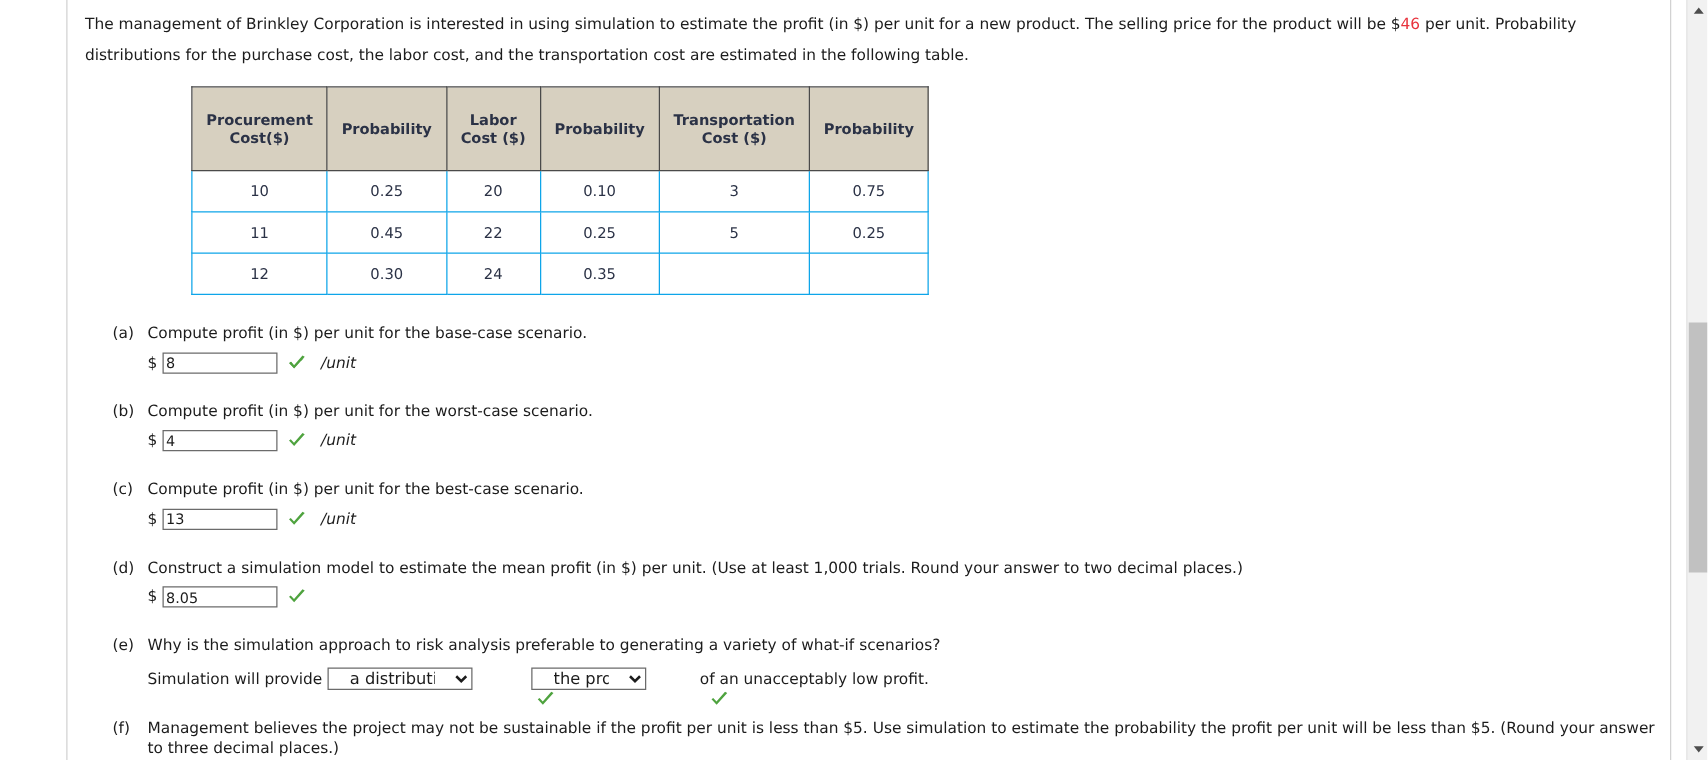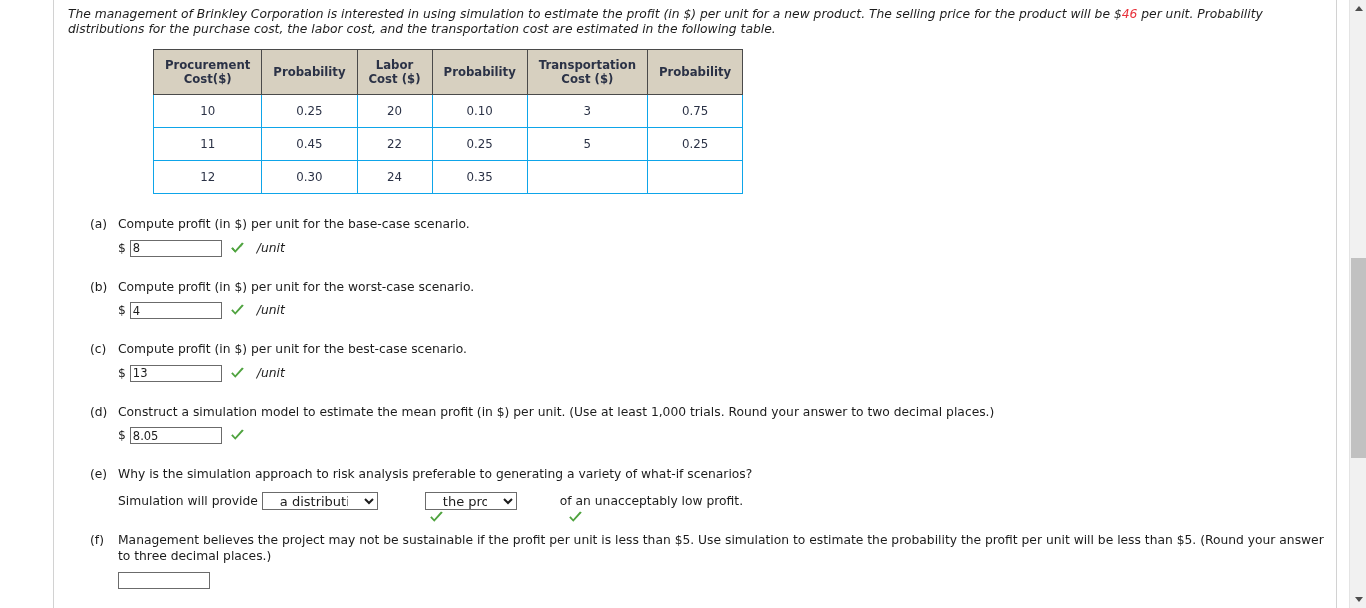--- a/index.html
+++ b/index.html
@@ -45,42 +45,41 @@
     top: 0;
     width: 1282px;
     height: 608px;
     padding: 4px 12px 0 14px;
     overflow: hidden;
   }
 
   
   .intro {
     font-size: 12.3px;
-    line-height: 15px;
+    line-height: 25px;
     color: #1c1c1c;
     margin: 3px 0 0 0;
     width: 1262px;
-    font-style: italic;
   }
   .money-red { color: #e8323c; }
 
   
   .tbl-wrap { margin: 12px 0 0 85px; }
   table.data {
     border-collapse: collapse;
     border: 1px solid #4a4a4a;
     background: #ffffff;
   }
   table.data th {
     background: #d7d0c0;
     color: #2b3246;
     font-size: 11.7px;
     font-weight: bold;
     line-height: 14px;
-    padding: 8px 11px;
+    padding: 19px 11px;
     border: 1px solid #4a4a4a;
     text-align: center;
     white-space: pre-line;
   }
   table.data td {
     background: #ffffff;
     color: #2b3246;
     font-size: 11.8px;
     padding: 9px 10px;
     border: 1px solid #0ea5e9;

